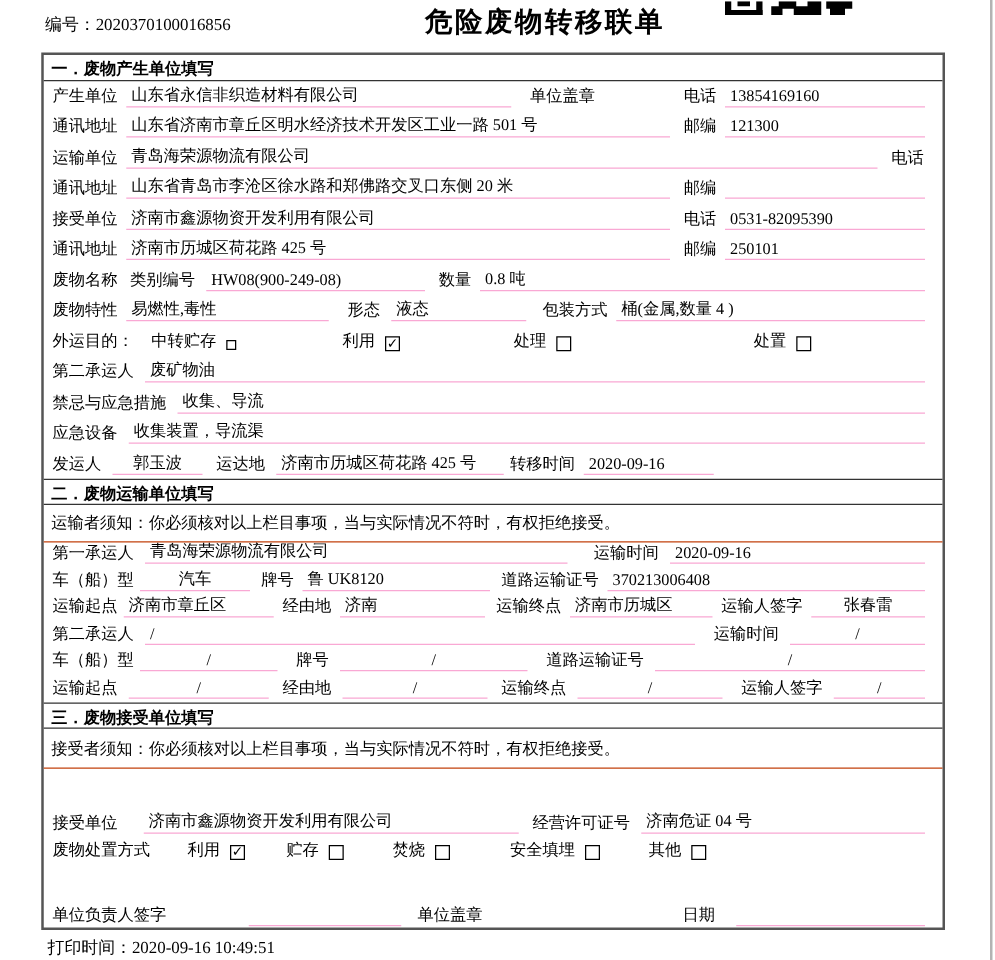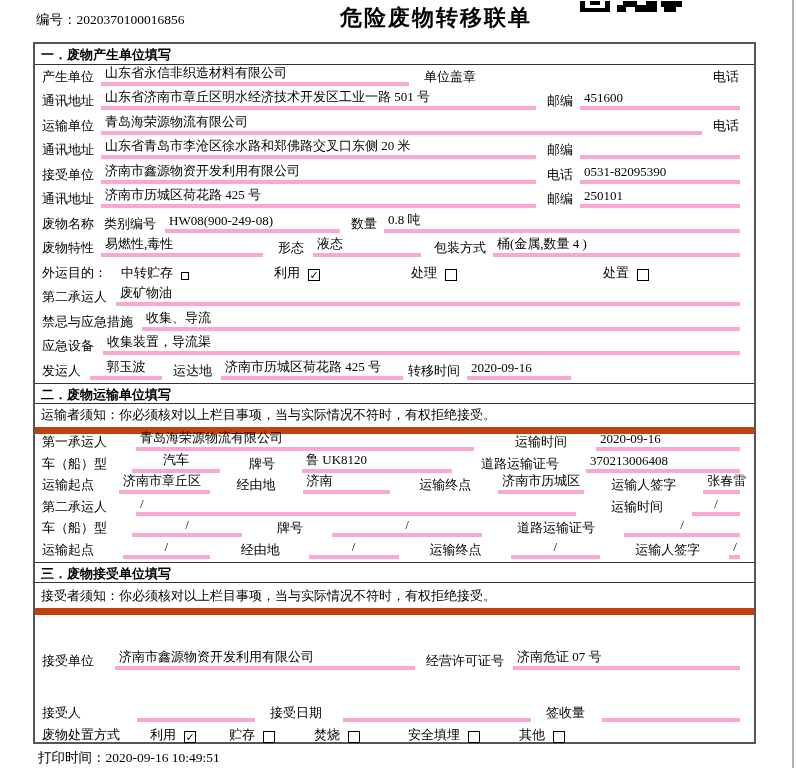--- a/index.html
+++ b/index.html
@@ -11,28 +11,28 @@
   .qr { position:absolute; left:580px; top:0; width:102px; height:11px; }
   .edge-line { position:absolute; left:792px; top:0; width:2px; height:768px; background:#b3b3b3; }
 
   .tbl { position:absolute; left:33px; top:42px; width:723px; height:702px; border:2px solid #555; display:flex; flex-direction:column; background:#fff; }
 
   .sech { height:21px; line-height:19px; font-weight:bold; font-size:13px; padding:1px 6px 0 6px; border-bottom:1px solid #333; flex:0 0 auto; }
   .sech.mid { border-top:1px solid #333; margin-top:-1px; }
 
   .row { display:flex; align-items:flex-end; padding:0 14px 4px 6px; flex:0 0 auto; }
   .s1row { height:24.5px; }
-  .s2row { height:21.6px;gap:20px; }
+  .s2row { height:21.6px; }
   .s3row { flex:1 1 auto; }
 
-  .notice { height:30px; display:flex; align-items:center; padding:0 6px; border-bottom:7px solid #c2410c; flex:0 0 auto; }
+  .notice { height:30px; display:flex; align-items:center; padding:0 6px; border-bottom:1px solid #c2410c; flex:0 0 auto; }
   .notice3 { height:32px; }
 
   .lb { white-space:nowrap; padding:0 1px; }
-  .u { border-bottom:4px solid #f9a8d4; white-space:nowrap; padding:0 4px; min-height:15px;margin-top:33px; }
+  .u { border-bottom:1px solid #f9a8d4; white-space:nowrap; padding:0 4px; min-height:15px;margin-top:33px; }
   .grow { flex:1 1 auto; min-width:0; }
   .ctr { text-align:center; }
   .ml4{margin-left:4px}.ml6{margin-left:6px}.ml8{margin-left:8px}.ml10{margin-left:10px}
   .ml12{margin-left:12px}.ml14{margin-left:14px}.ml16{margin-left:16px}.ml20{margin-left:20px}
   .ml24{margin-left:10px}.ml28{margin-left:28px}.ml32{margin-left:32px}.ml36{margin-left:47px}
   .ml38{margin-left:38px}.ml55{margin-left:55px}.ml65{margin-left:65px}
   .ml84{margin-left:84px}.ml90{margin-left:90px}.ml145{margin-left:145px}.ml158{margin-left:158px}
   .mla{margin-left:auto}
 
   .cb { display:inline-block; width:12px; height:12px; border:1px solid #000; line-height:11px; font-size:11px; text-align:center; margin-left:7px; margin-bottom:1px; flex:0 0 auto; }
@@ -66,27 +66,28 @@
 
 <div class="tbl">
 
   <div class="sech">一．废物产生单位填写</div>
 
   <div class="row s1row">
     <span class="lb">产生单位</span>
     <span class="u ml6" style="width:308px">山东省永信非织造材料有限公司</span>
     <span class="lb ml14">单位盖章</span>
     <span class="lb mla">电话</span>
+    <span class="u ml6" style="width:160px">13854169160</span>
   </div>
 
   <div class="row s1row">
     <span class="lb">通讯地址</span>
     <span class="u ml6 grow">山东省济南市章丘区明水经济技术开发区工业一路 501 号</span>
     <span class="lb ml10">邮编</span>
-    <span class="u ml6" style="width:160px">451600</span>
+    <span class="u ml6" style="width:160px">121300</span>
   </div>
 
   <div class="row s1row">
     <span class="lb">运输单位</span>
     <span class="u ml6 grow">青岛海荣源物流有限公司</span>
     <span class="lb ml10">电话</span>
   </div>
 
   <div class="row s1row">
     <span class="lb">通讯地址</span>
@@ -219,31 +220,23 @@
     <span class="u ml8 grow ctr">/</span>
   </div>
 
   <div class="sech mid">三．废物接受单位填写</div>
   <div class="notice notice3">接受者须知：你必须核对以上栏目事项，当与实际情况不符时，有权拒绝接受。</div>
 
   <div class="row s3row">
     <span class="lb">接受单位</span>
     <span class="u ml20" style="width:300px">济南市鑫源物资开发利用有限公司</span>
     <span class="lb ml10">经营许可证号</span>
-    <span class="u ml8 grow">济南危证 07 号</span>
-  </div>
-
-  <div class="row s3row">
-    <span class="lb">接受人</span>
-    <span class="u ml55" style="width:118px"></span>
-    <span class="lb ml14">接受日期</span>
-    <span class="u ml20" style="width:188px"></span>
-    <span class="lb ml14">签收量</span>
-    <span class="u ml16 grow"></span>
-  </div>
+    <span class="u ml8 grow">济南危证 04 号</span>
+  </div>
+
 
   <div class="row s3row">
     <span class="lb">废物处置方式</span>
     <span class="lb ml28">利用</span>
     <span class="cb">✓</span>
     <span class="lb ml32">贮存</span>
     <span class="cb"></span>
     <span class="lb ml38">焚烧</span>
     <span class="cb"></span>
     <span class="lb ml36">安全填埋</span>

